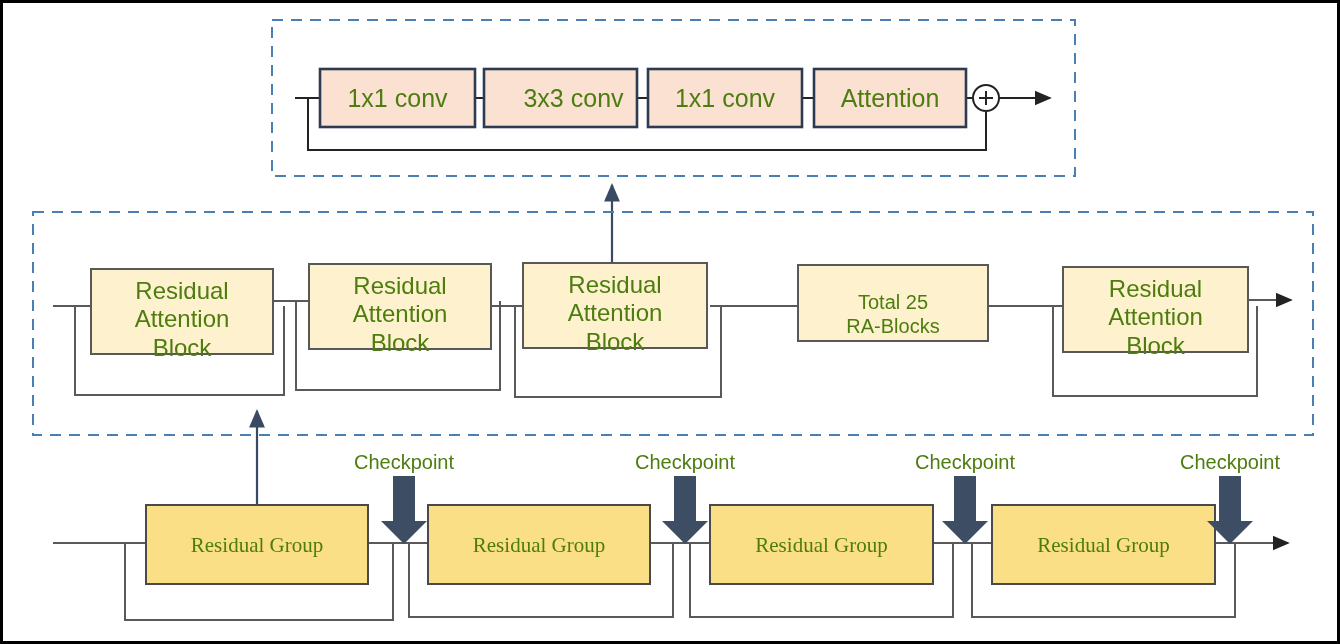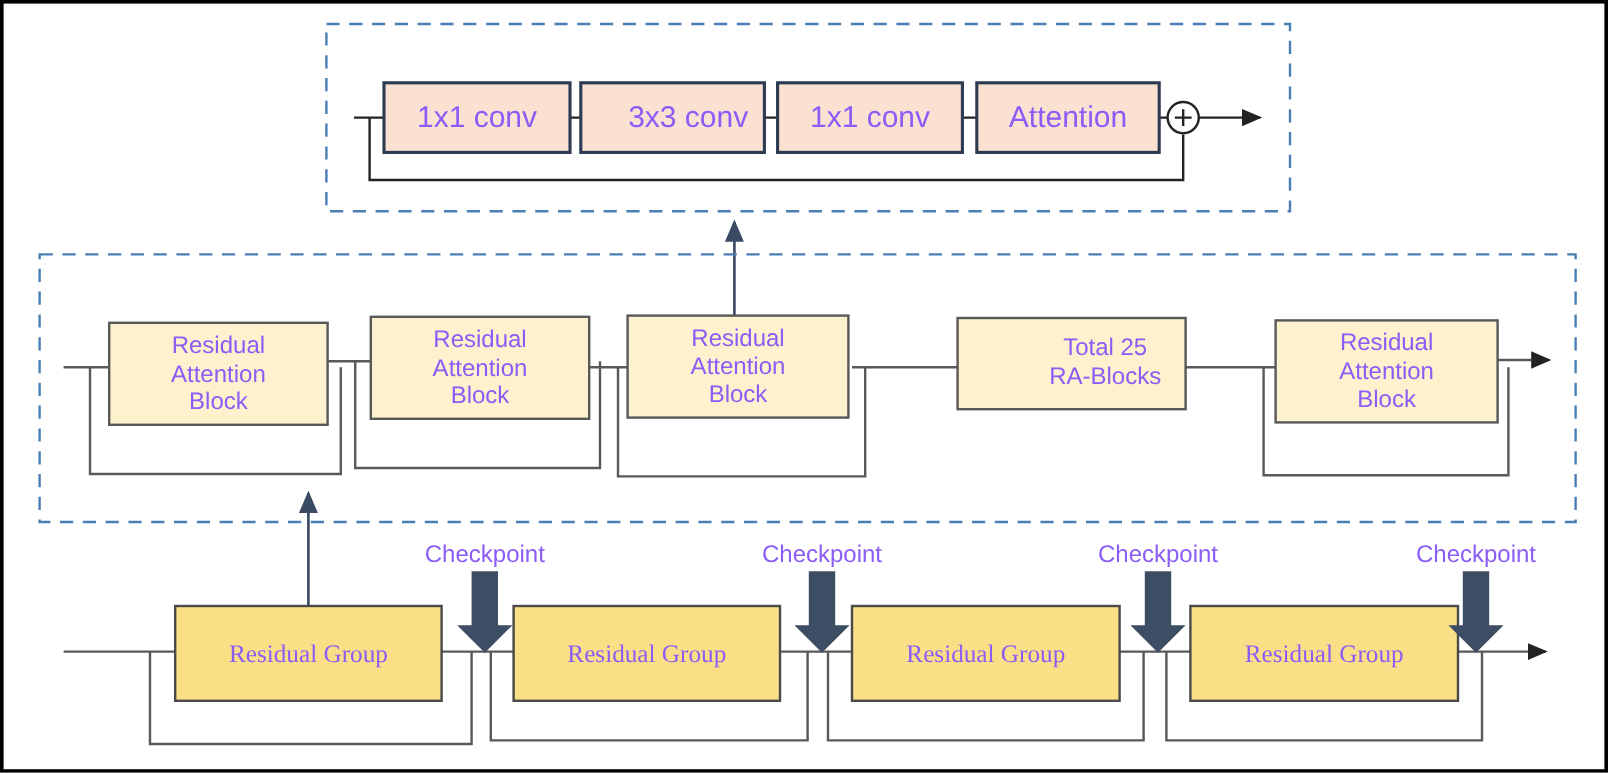--- a/index.html
+++ b/index.html
@@ -68,31 +68,31 @@
   }
   .plus-glyph {
     stroke: #232323;
     stroke-width: 2;
   }
   .ckpt-arrow {
     fill: #3d4d63;
   }
   .lbl {
     position: absolute;
-    color: #8b5cf6;
+    color: #4d7c0f;
     text-align: center;
     line-height: 1.18;
     white-space: pre;
     pointer-events: none;
   }
   .lbl-conv {
     font-size: 25px;
   }
   .lbl-ra {
-    font-size: 20px;
+    font-size: 24px;
   }
   .lbl-total {
     font-size: 20px;
   }
   .lbl-rg {
     font-size: 21px;
     font-family: Liberation Serif, serif;
   }
   .lbl-ckpt {
     font-size: 20px;
@@ -194,21 +194,21 @@
 
   <div class="lbl lbl-ra" style="left:88px; top:274px; width:182px;">Residual
 Attention
 Block</div>
   <div class="lbl lbl-ra" style="left:306px; top:269px; width:182px;">Residual
 Attention
 Block</div>
   <div class="lbl lbl-ra" style="left:520px; top:268px; width:184px;">Residual
 Attention
 Block</div>
-  <div class="lbl lbl-total" style="left:795px; top:276px; width:190px;margin-left:28px;">Total 25
+  <div class="lbl lbl-total" style="left:795px; top:288px; width:190px;">Total 25
 RA-Blocks</div>
   <div class="lbl lbl-ra" style="left:1060px; top:272px; width:185px;">Residual
 Attention
 Block</div>
 
   <div class="lbl lbl-rg" style="left:143px; top:530px; width:222px;">Residual Group</div>
   <div class="lbl lbl-rg" style="left:425px; top:530px; width:222px;">Residual Group</div>
   <div class="lbl lbl-rg" style="left:707px; top:530px; width:223px;">Residual Group</div>
   <div class="lbl lbl-rg" style="left:989px; top:530px; width:223px;">Residual Group</div>
 

